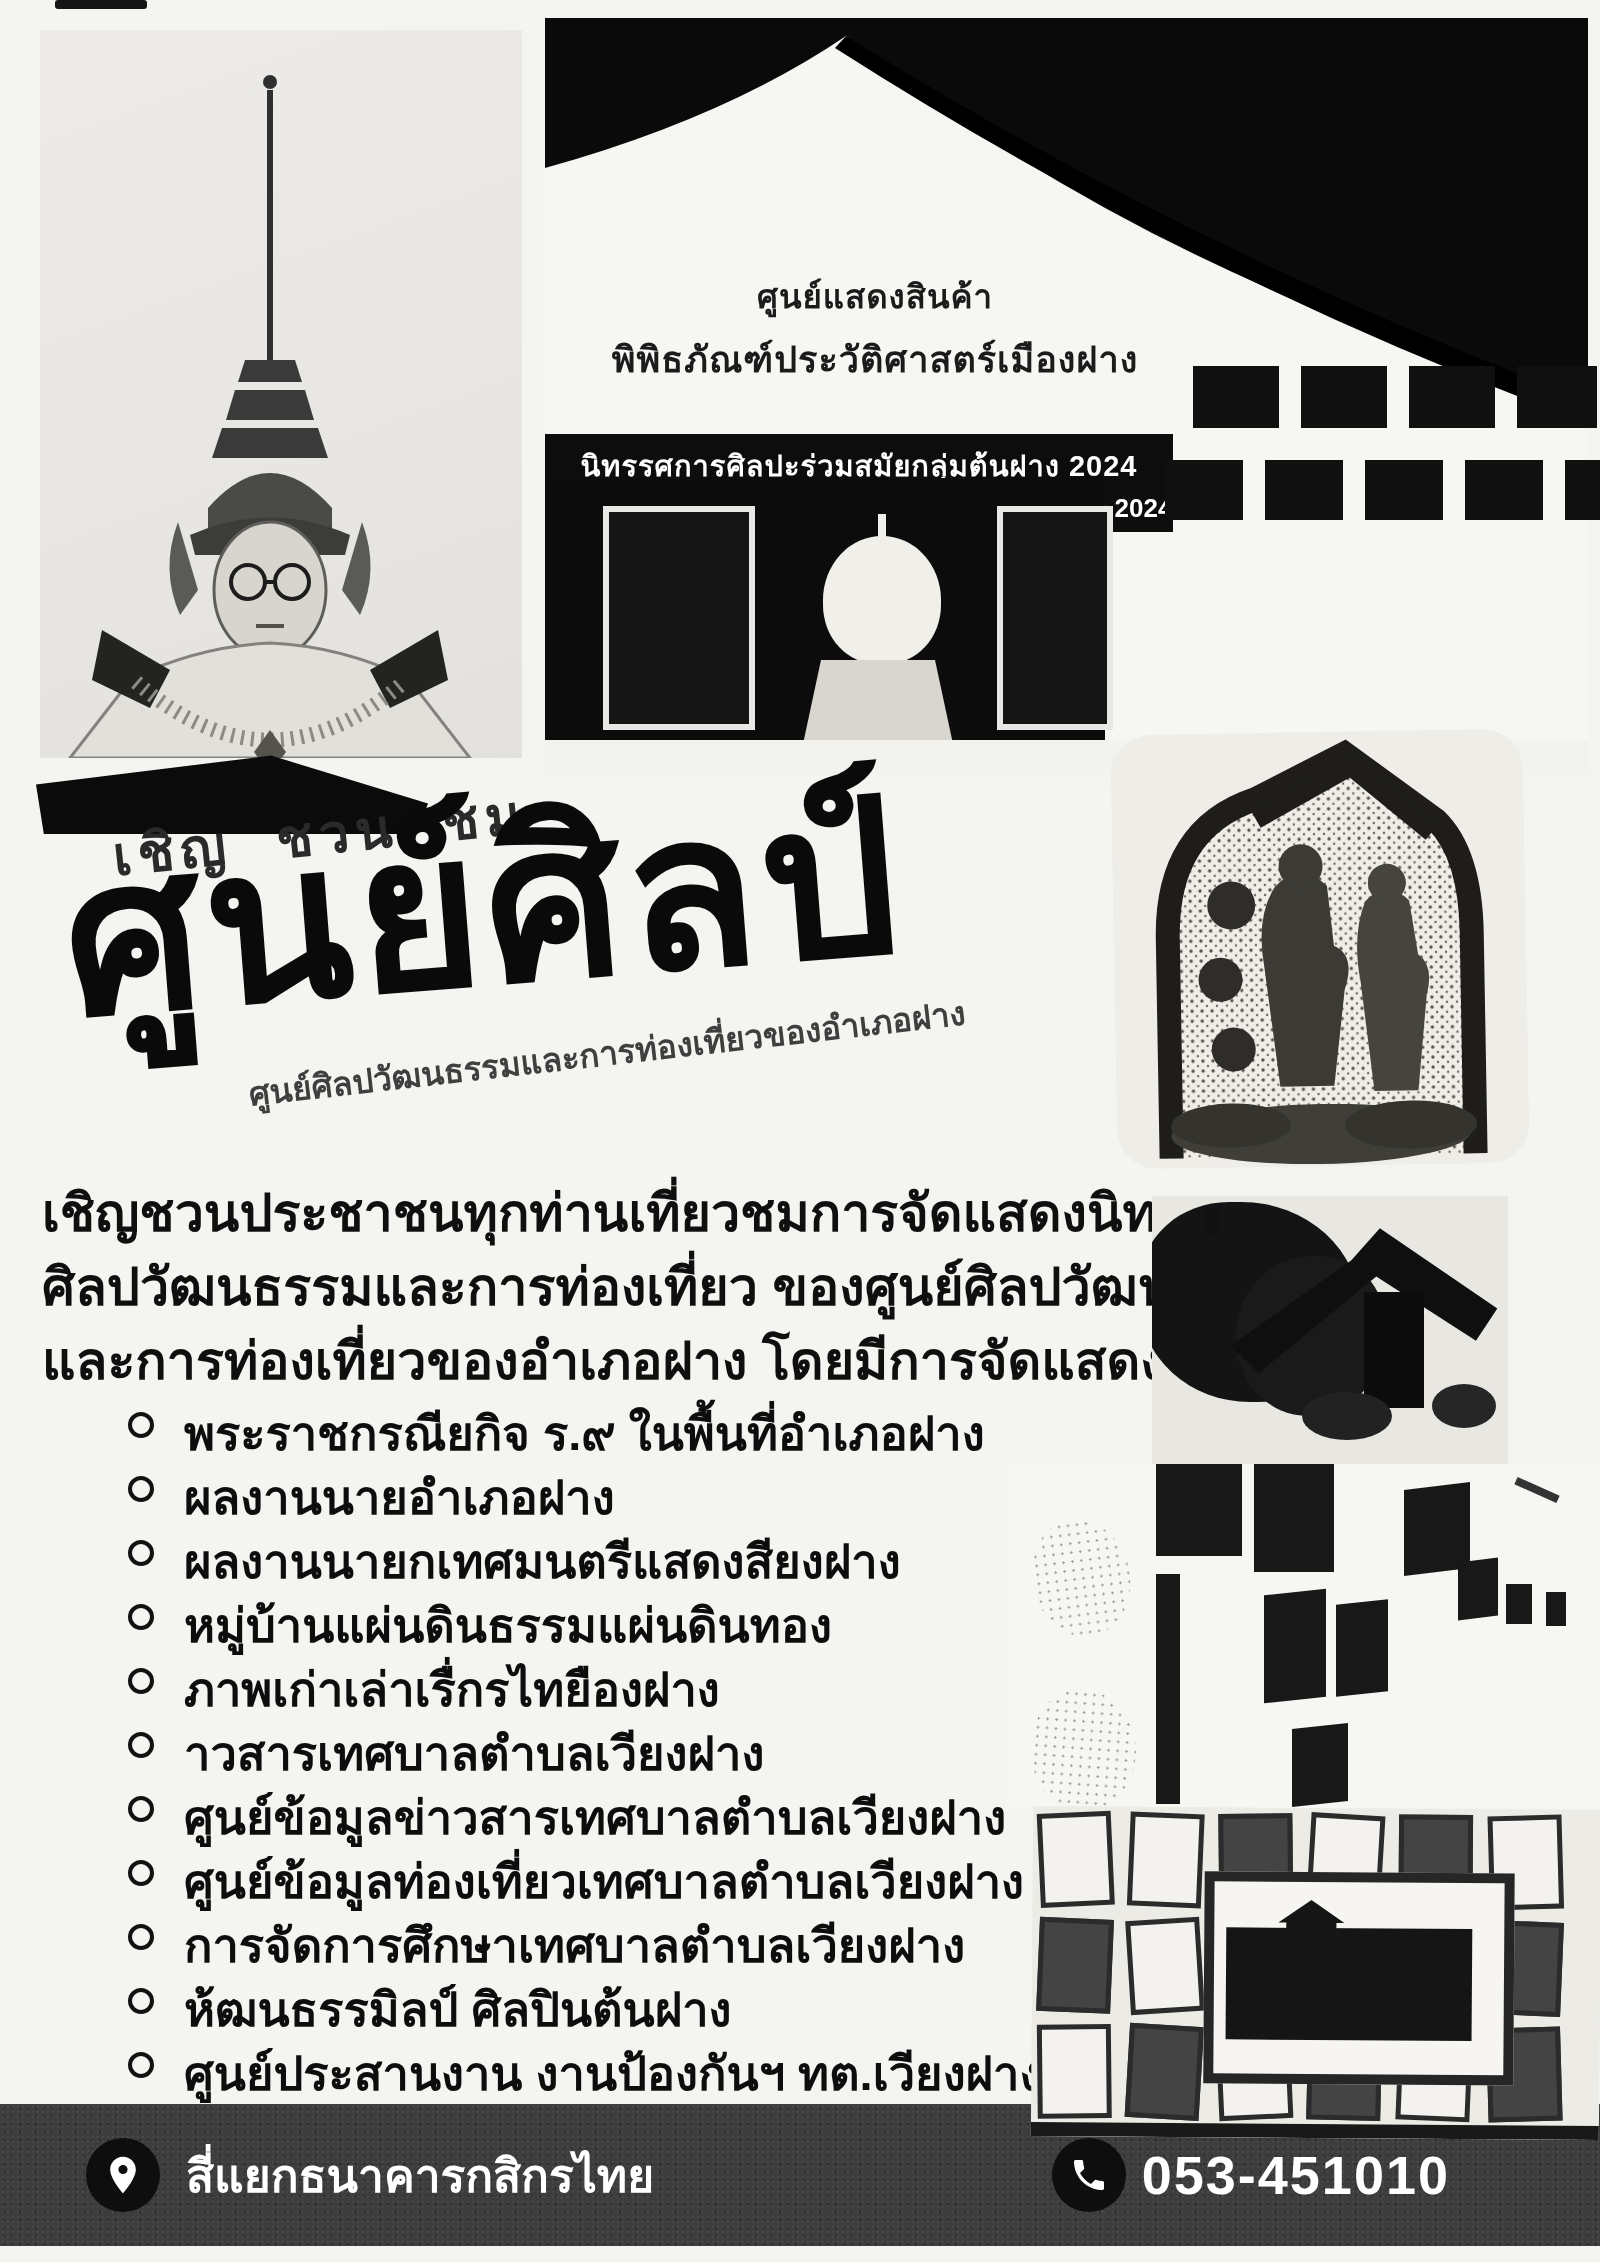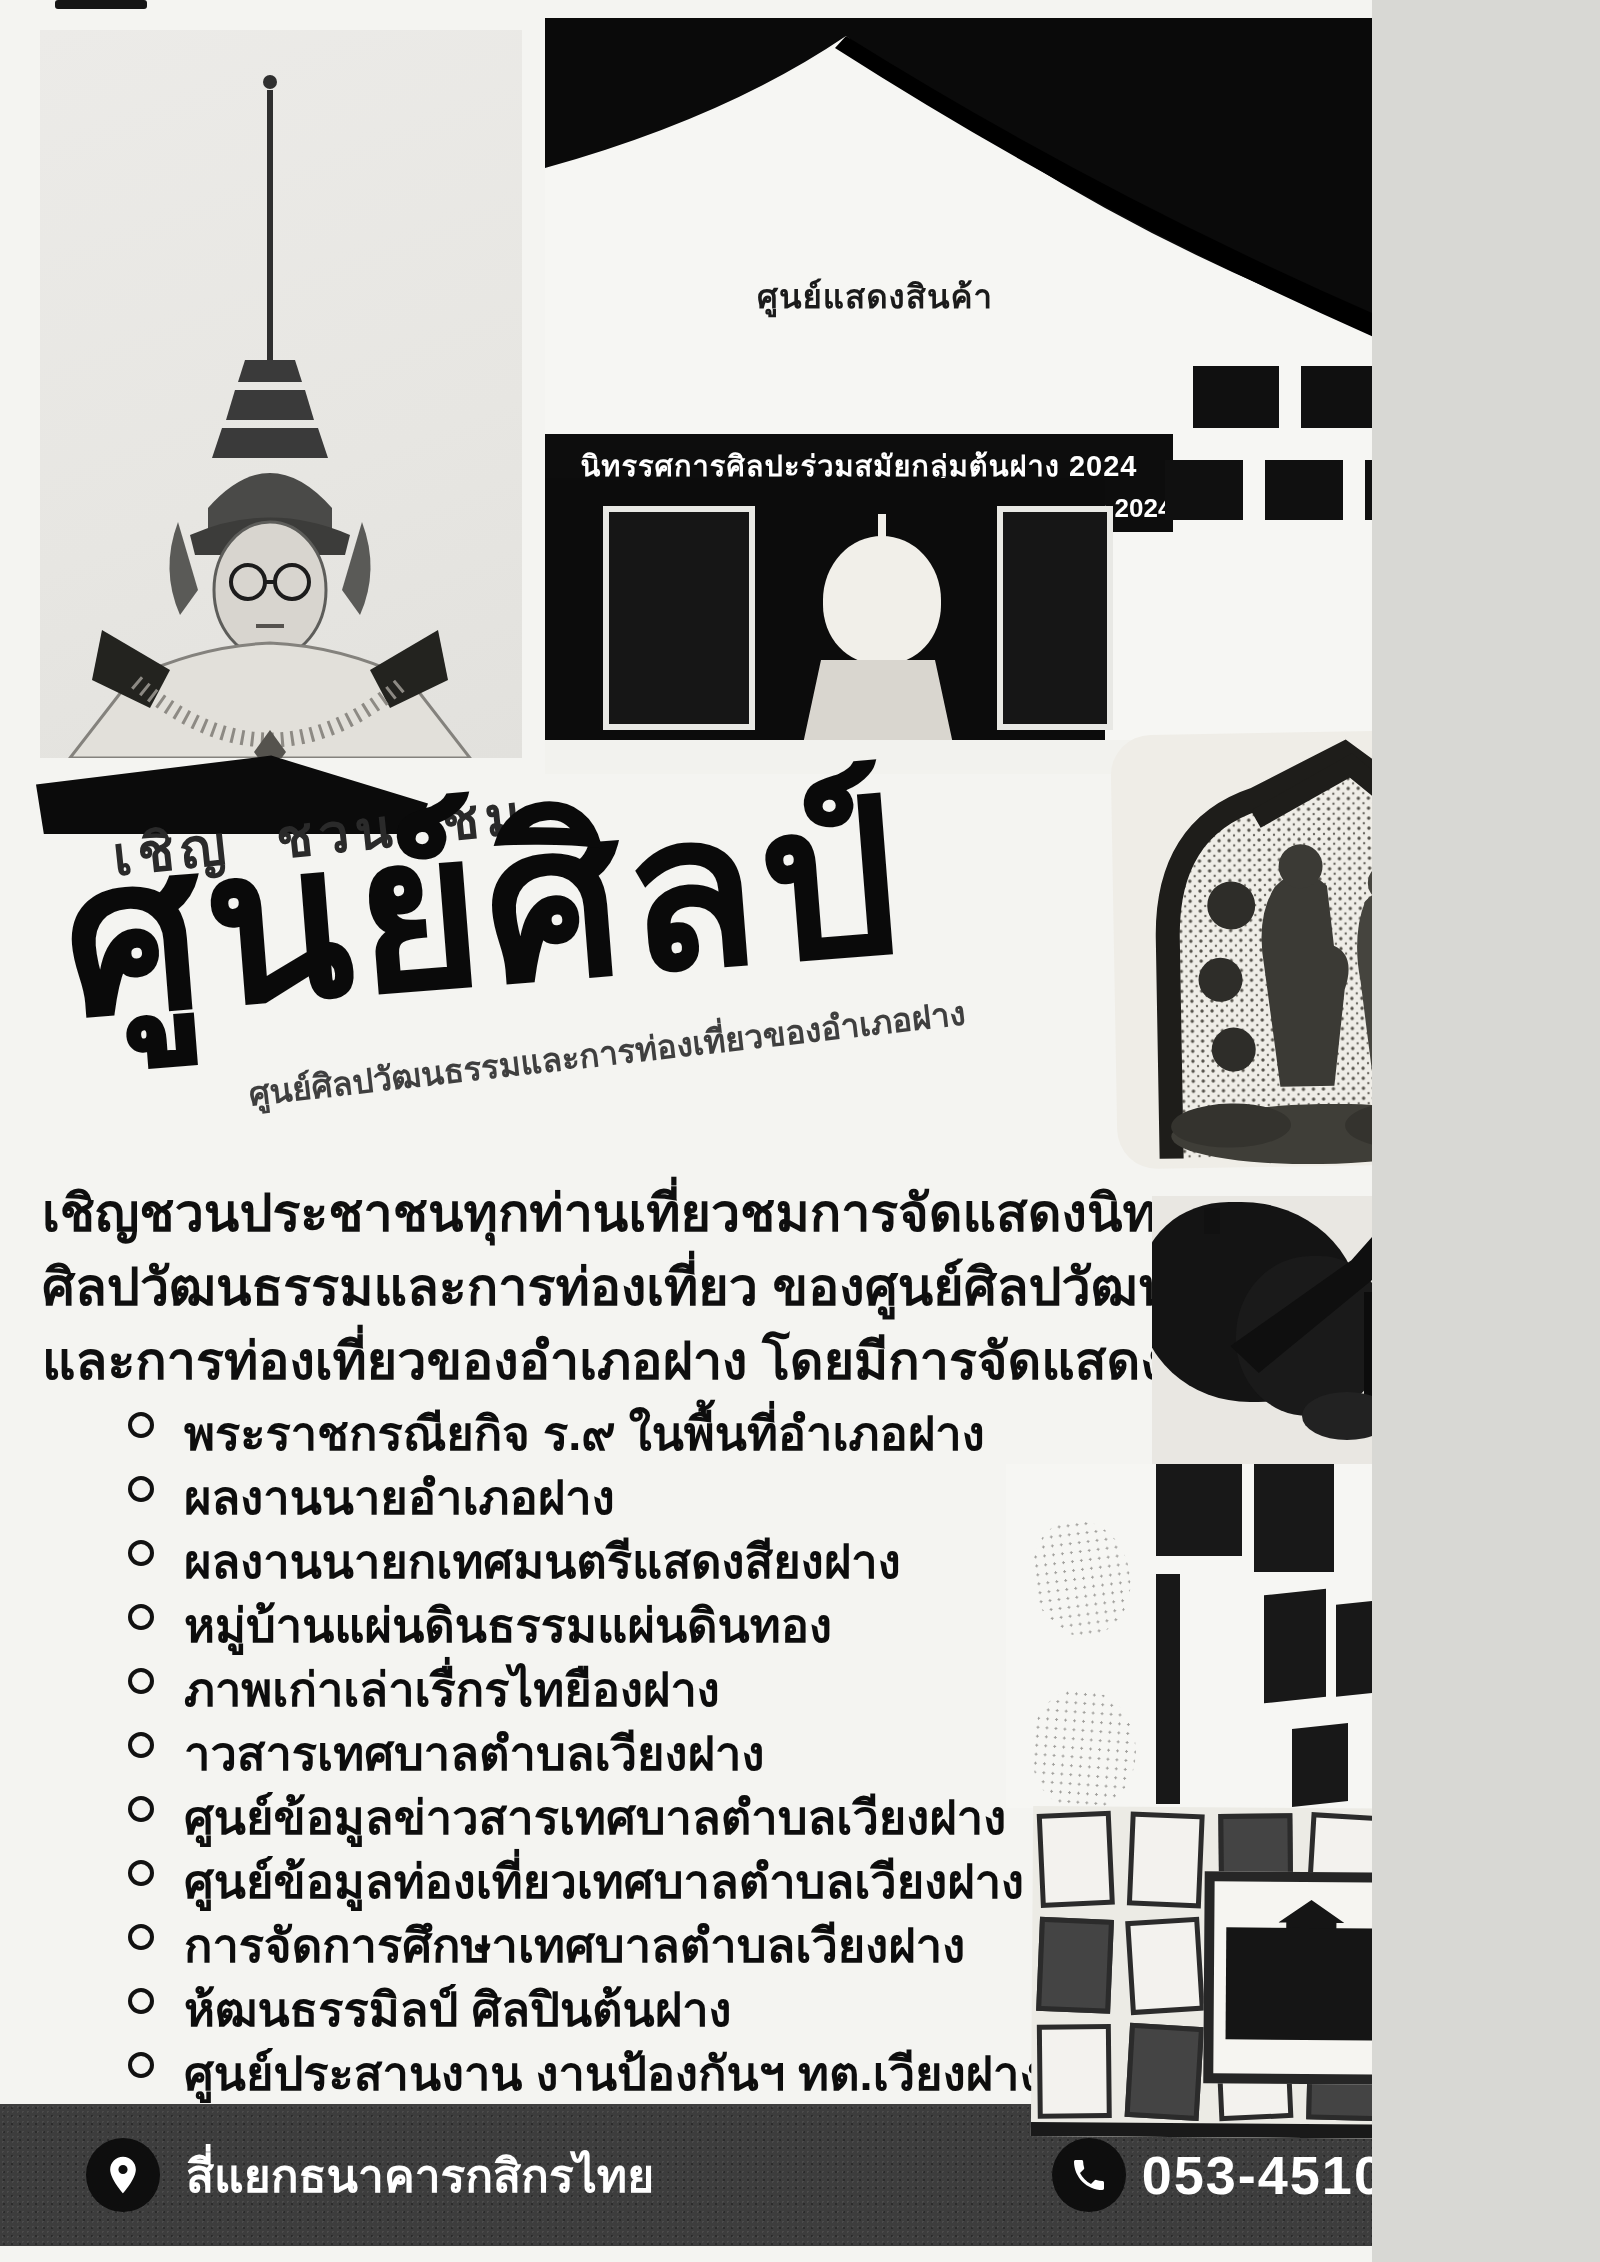--- a/index.html
+++ b/index.html
@@ -1,16 +1,16 @@
 <!DOCTYPE html>
 <html><head>
 <meta charset="utf-8">
 <style>
   html,body{margin:0;padding:0;background:#d8d8d4;}
-  .page{position:relative;width:1372px;height:2262px;background:#f4f4f1;overflow:hidden;
+  .page{position:relative;width:1600px;height:2262px;background:#f4f4f1;overflow:hidden;
         font-family:"Liberation Sans","DejaVu Sans",sans-serif;color:#111;}
   .abs{position:absolute;}
   
   .smudge{background:#151515;border-radius:3px;}
   .speck{background:#2c2c2c;border-radius:50%;}
   
   .statue-photo{left:40px;top:30px;width:482px;height:728px;
     background:linear-gradient(160deg,#ecebe8 0%,#e7e6e2 60%,#e2e1dd 100%);}
   .ink-wedge{left:36px;top:754px;width:392px;height:80px;background:#0b0b0b;
     clip-path:polygon(0 38%,60% 2%,100% 62%,97% 100%,2% 100%);}
@@ -118,20 +118,21 @@
   </div>
   <div class="abs ink-wedge"></div>
 
   <div class="abs building-photo">
     <svg width="1043" height="756" viewBox="0 0 1043 756">
       <path d="M0,0 H1043 V380 Q620,270 301,18 Q180,100 0,150 Z" fill="#0a0a0a"></path>
       <path d="M1035,380 Q640,230 301,18 L290,30 Q650,260 1030,400 Z" fill="#000"></path>
     </svg>
     <div class="abs sign-block">
       <div class="sign-line1">ศูนย์แสดงสินค้า</div>
+      <div class="sign-line2">พิพิธภัณฑ์ประวัติศาสตร์เมืองฝาง</div>
     </div>
     <div class="abs banner">
       <div class="banner-thai">นิทรรศการศิลปะร่วมสมัยกลุ่มต้นฝาง 2024</div>
       <div class="banner-eng">Ton Fang Group Contemporary Art Exhibition 2024</div>
     </div>
     <div class="abs win-row" style="left:648px;top:348px;">
       <div class="win" style="width:86px;height:62px;"></div>
       <div class="win" style="width:86px;height:62px;"></div>
       <div class="win" style="width:86px;height:62px;"></div>
       <div class="win" style="width:80px;height:62px;"></div>

